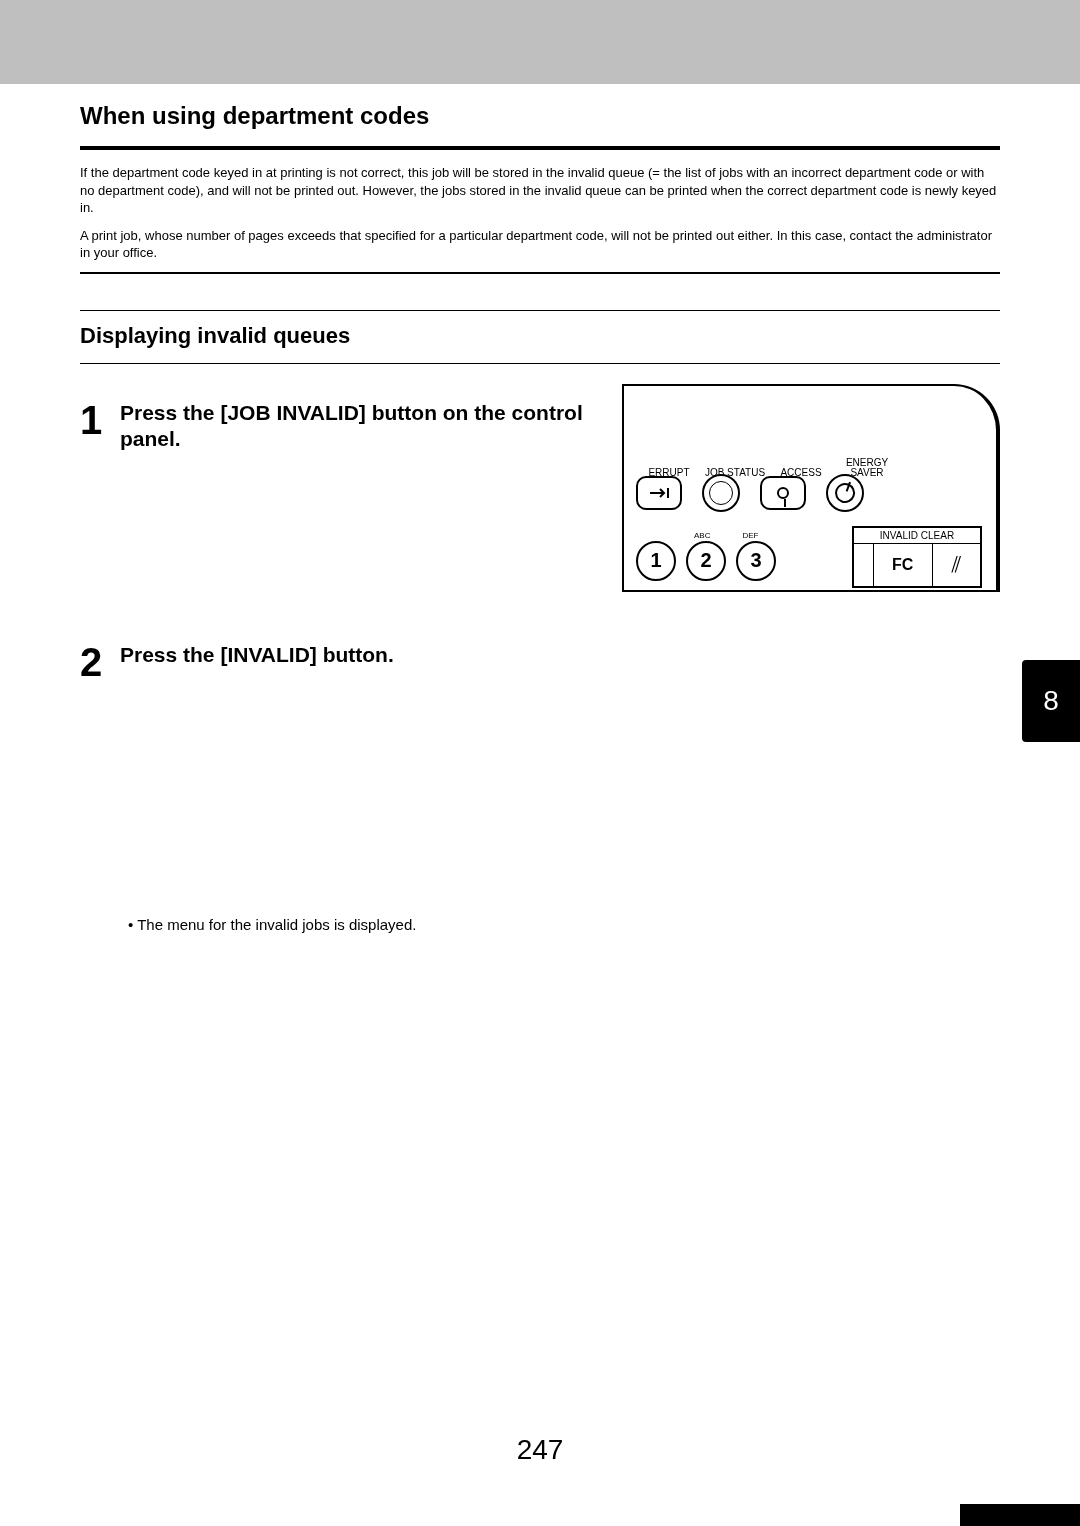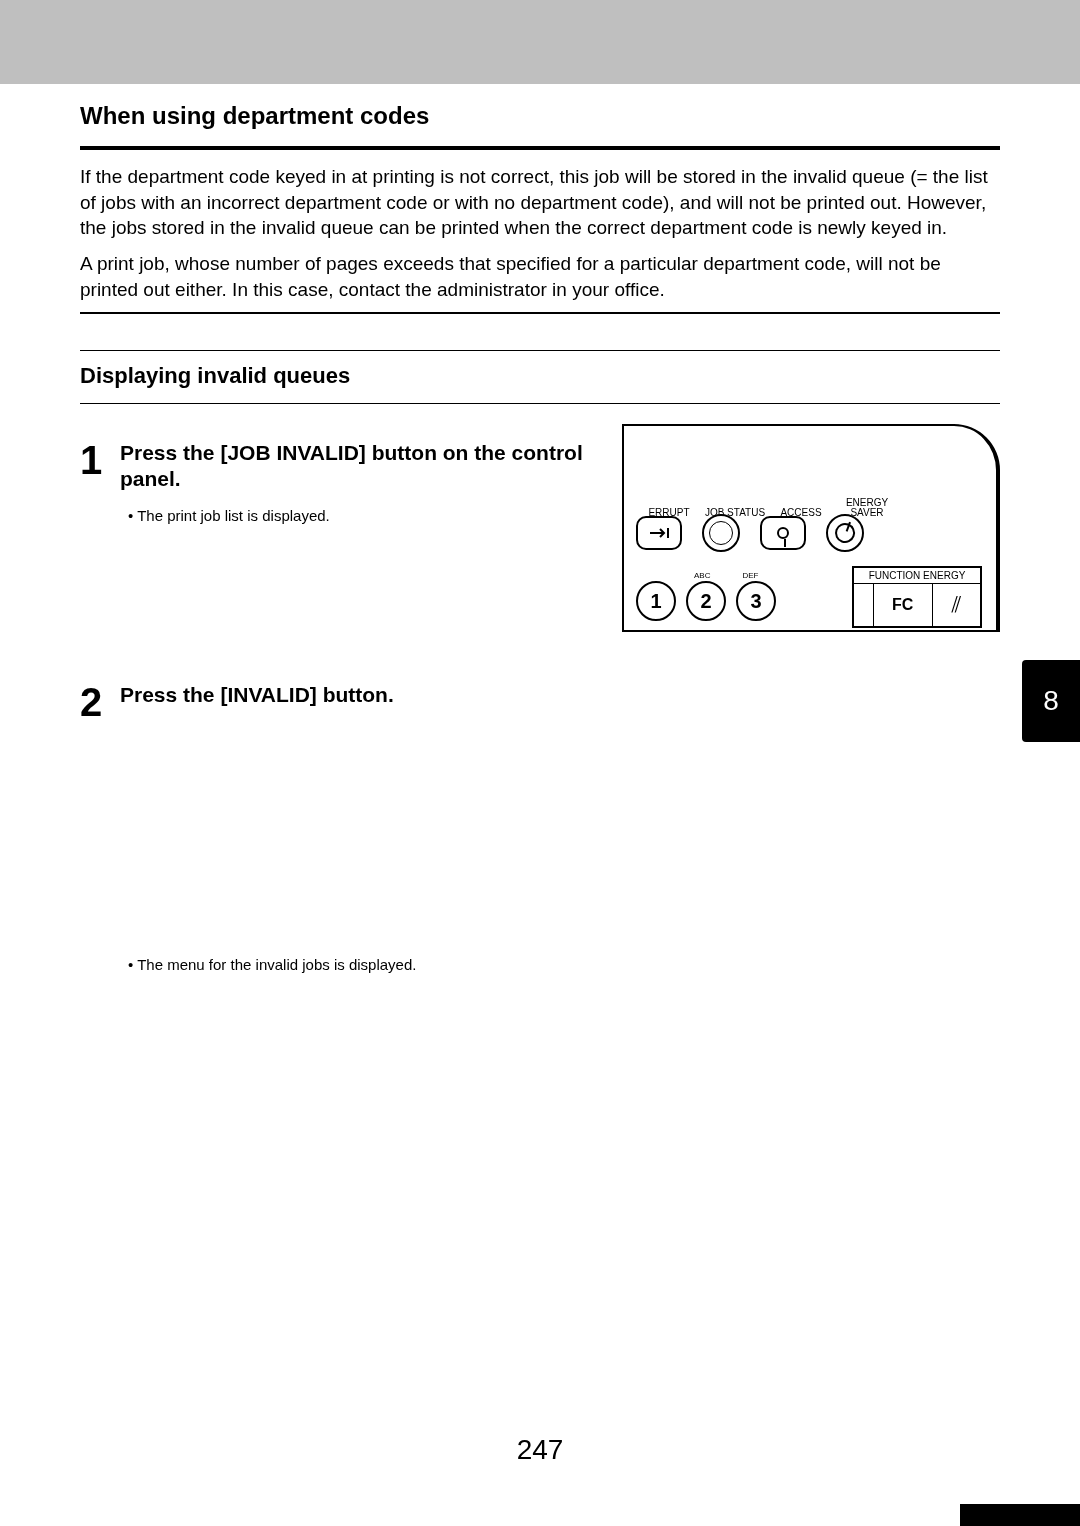--- a/index.html
+++ b/index.html
@@ -23,21 +23,21 @@
       font-weight: bold;
       margin-top: 18px;
       margin-bottom: 16px;
     }
     .title-rule {
       border: none;
       border-top: 4px solid #000;
       margin-bottom: 14px;
     }
     .body-text {
-      font-size: 19px;
+      font-size: 13px;
       line-height: 1.35;
       margin-bottom: 10px;
     }
     .bottom-rule {
       border: none;
       border-top: 2px solid #000;
       margin-top: 6px;
       margin-bottom: 36px;
     }
     .thin-rule {
@@ -210,21 +210,20 @@
   <hr class="thin-rule">
   <h3 class="subsection-title">Displaying invalid queues</h3>
   <hr class="thin-rule">
 
   <div class="step1-container">
     <div class="step1-left">
       <div class="step-row">
         <div class="step-num">1</div>
         <div class="step-body">
           <div class="step-title">Press the [JOB INVALID] button on the control panel.</div>
-          <div class="step-bullet">The print job list is displayed.</div>
         </div>
       </div>
     </div>
 
     <div class="panel-diagram">
       <div class="row-labels">
         <div class="lab">ERRUPT</div>
         <div class="lab">JOB STATUS</div>
         <div class="lab">ACCESS</div>
         <div class="lab2"><span>ENERGY</span><br><span>SAVER</span></div>
@@ -246,21 +245,21 @@
       <div class="tiny-labels">
         <span>ABC</span>
         <span>DEF</span>
       </div>
       <div class="row-nums">
         <div class="numbtn">1</div>
         <div class="numbtn">2</div>
         <div class="numbtn">3</div>
       </div>
       <div class="fc-box">
-        <div class="fc-label">FUNCTION ENERGY</div>
+        <div class="fc-label">INVALID CLEAR</div>
         <div class="fc-body">
           <div class="fc1"></div>
           <div class="fc2">FC</div>
           <div class="fc3">⫽</div>
         </div>
       </div>
     </div>
   </div>
 
   <div class="step2-block">

